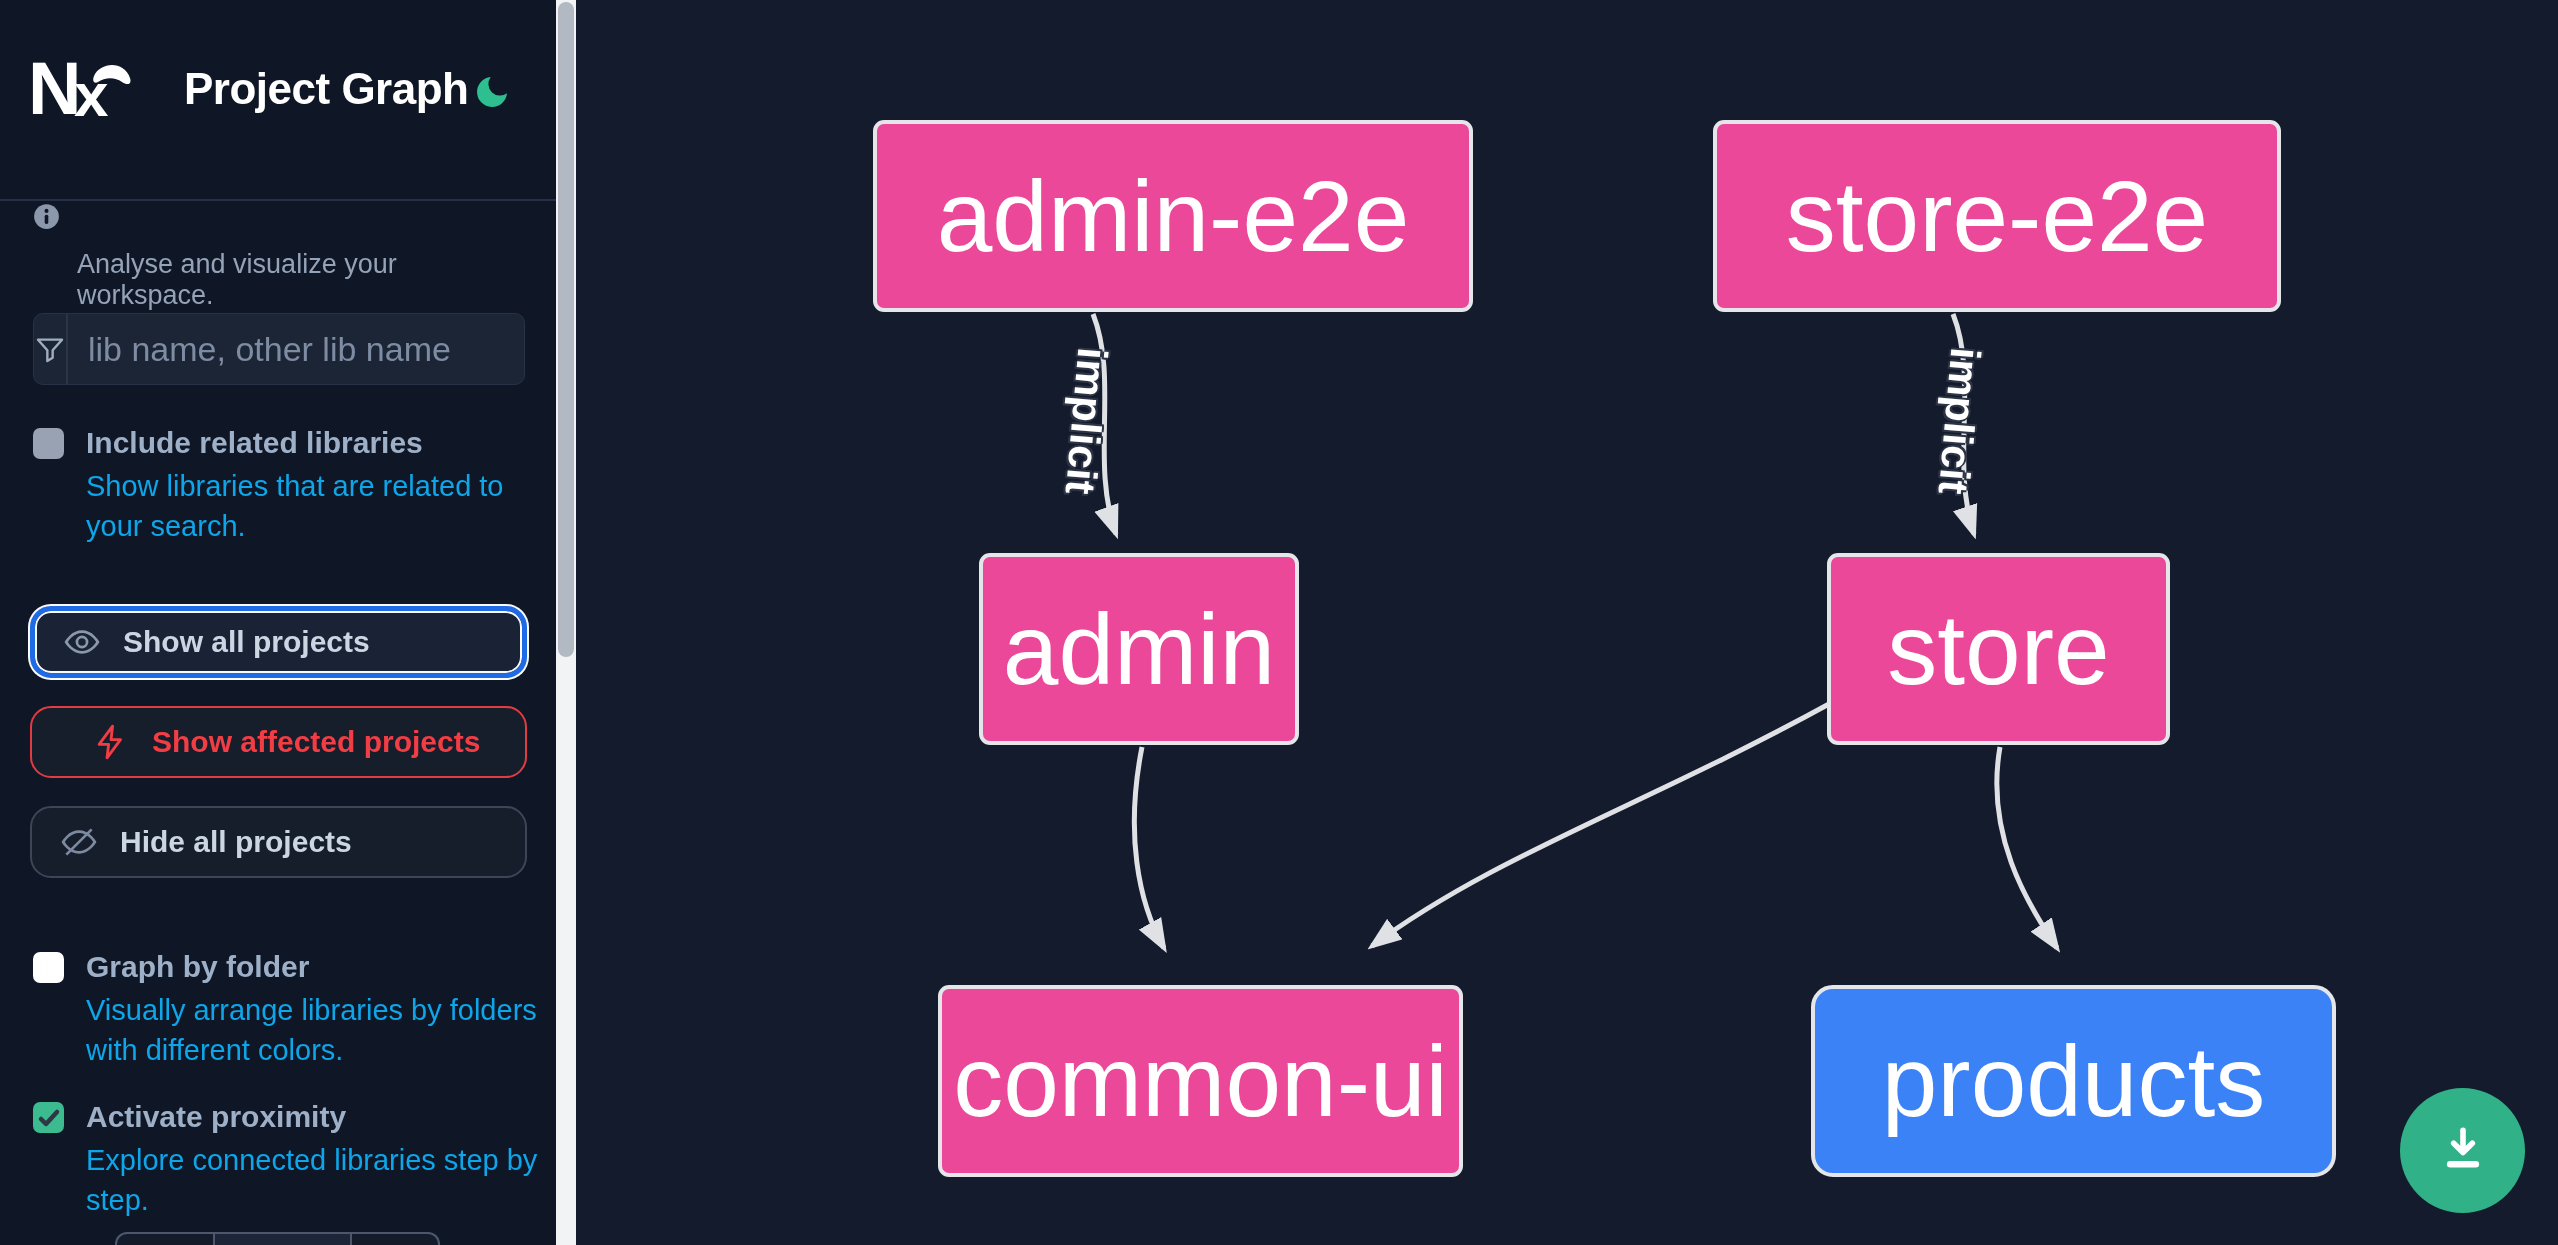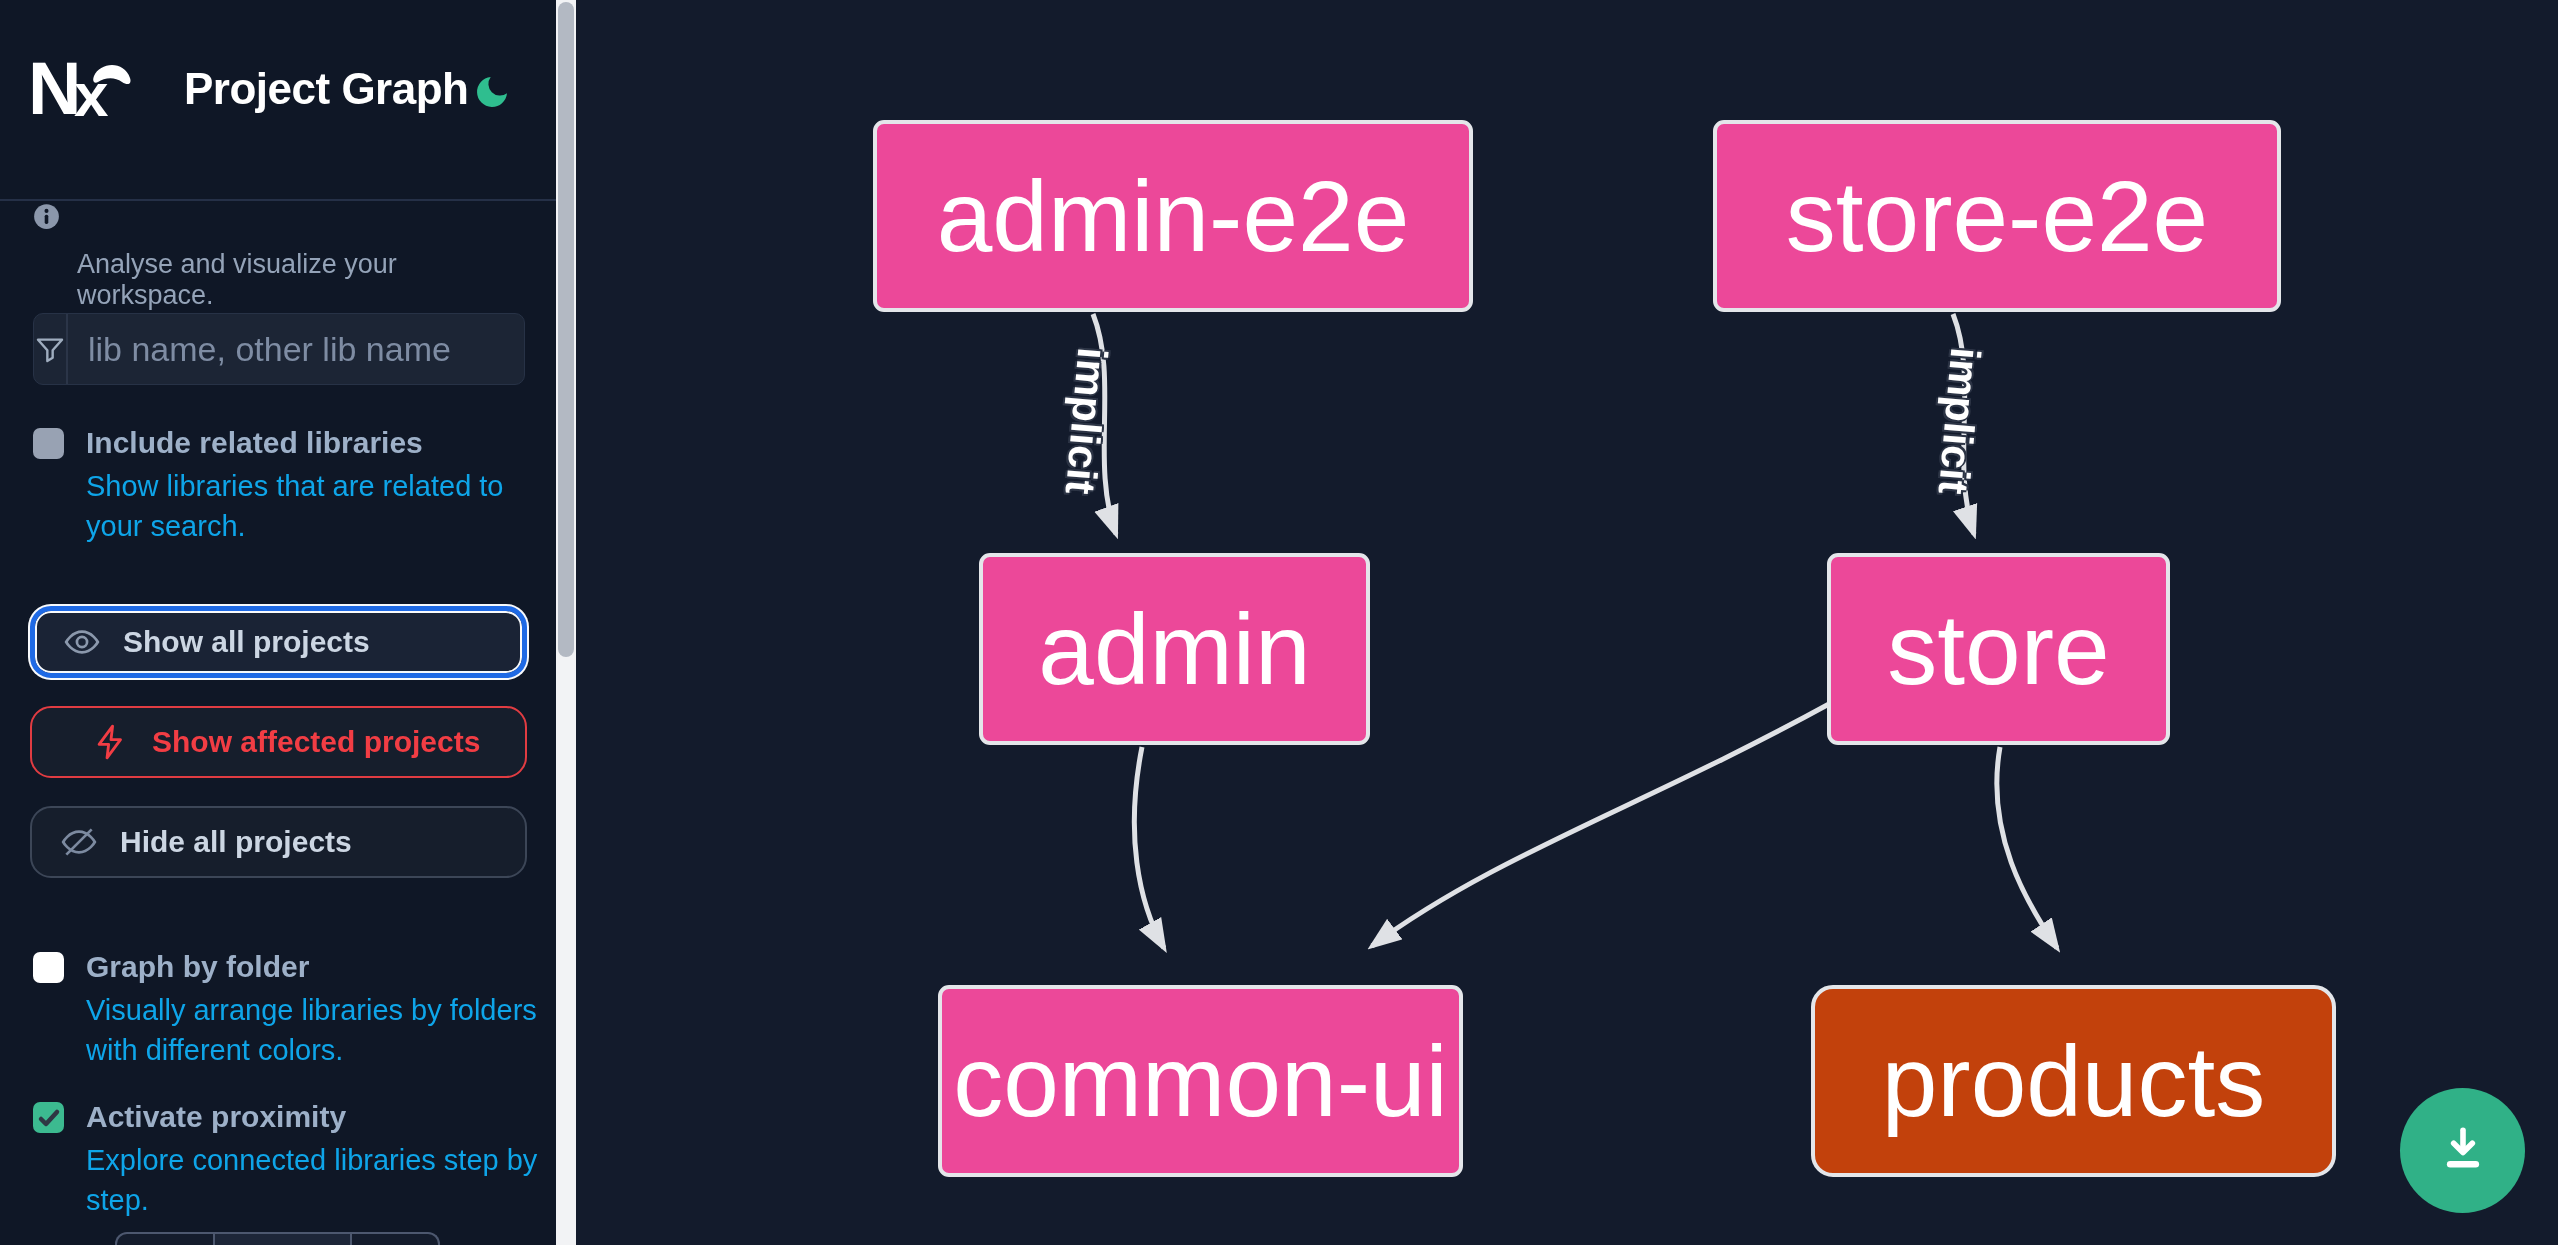--- a/index.html
+++ b/index.html
@@ -44,21 +44,21 @@
 
   
   .scroll-track { position:absolute; left:556px; top:0; width:20px; height:1245px; background:#f2f3f5; }
   .scroll-thumb { position:absolute; left:2px; top:2px; width:16px; height:655px; background:#b3b9c3; border-radius:8px; }
 
   
   #canvas { position:absolute; left:576px; top:0; width:1982px; height:1245px; background:#131b2c; }
   #edges { position:absolute; left:0; top:0; }
   .gnode { position:absolute; height:192px; border:4px solid #e4e6ea; border-radius:22px; display:flex; align-items:center; justify-content:center; color:#ffffff; font-size:100px; cursor:pointer; }
   .gnode-affected { background:#ec4899;border-radius:11px; }
-  .gnode-default { background:#c2410c; }
+  .gnode-default { background:#3b82f6; }
   .edge-label { position:absolute; font-size:42px; font-weight:700; color:#ffffff; white-space:nowrap;
     text-shadow:2px 0 0 #2c3445, -2px 0 0 #2c3445, 0 2px 0 #2c3445, 0 -2px 0 #2c3445, 2px 2px 0 #2c3445, -2px -2px 0 #2c3445; }
   .rot { transform:translate(-50%,-50%) rotate(95deg); }
 
   .fab { position:absolute; left:1824px; top:1088px; width:125px; height:125px; border-radius:50%; background:#30b187; display:flex; align-items:center; justify-content:center; cursor:pointer; }
 </style>
 </head>
 <body>
 
 <div id="stage">
@@ -178,21 +178,21 @@
         <path d="M 1253 704 C 1067 806, 917 856, 796 946" marker-end="url(#arrow)"></path>
         <path d="M 1424 747 C 1409 833, 1450 902, 1481 948" marker-end="url(#arrow)"></path>
       </g>
     </svg>
 
     <div class="edge-label rot" style="left:510px; top:421px;">implicit</div>
     <div class="edge-label rot" style="left:1383px; top:421px;">implicit</div>
 
     <div class="gnode gnode-affected" style="left:297px;  top:120px; width:600px;">admin-e2e</div>
     <div class="gnode gnode-affected" style="left:1137px; top:120px; width:568px;">store-e2e</div>
-    <div class="gnode gnode-affected" style="left:403px;  top:553px; width:391px;">admin</div>
+    <div class="gnode gnode-affected" style="left:403px;  top:553px; width:320px;">admin</div>
     <div class="gnode gnode-affected" style="left:1251px; top:553px; width:343px;">store</div>
     <div class="gnode gnode-affected" style="left:354px;  top:985px; width:525px;margin-left:8px;">common-ui</div>
     <div class="gnode gnode-default" style="left:1235px; top:985px; width:525px;">products</div>
 
     <div class="fab">
       <span>
         <svg width="56" height="56" viewBox="0 0 24 24" fill="none" stroke="#ffffff" stroke-width="2.4" stroke-linecap="round" stroke-linejoin="round">
           <line x1="12" y1="4" x2="12" y2="13"></line>
           <polyline points="8,9.5 12,13.5 16,9.5"></polyline>
           <line x1="6.5" y1="18.5" x2="17.5" y2="18.5" stroke-width="2.8"></line>

